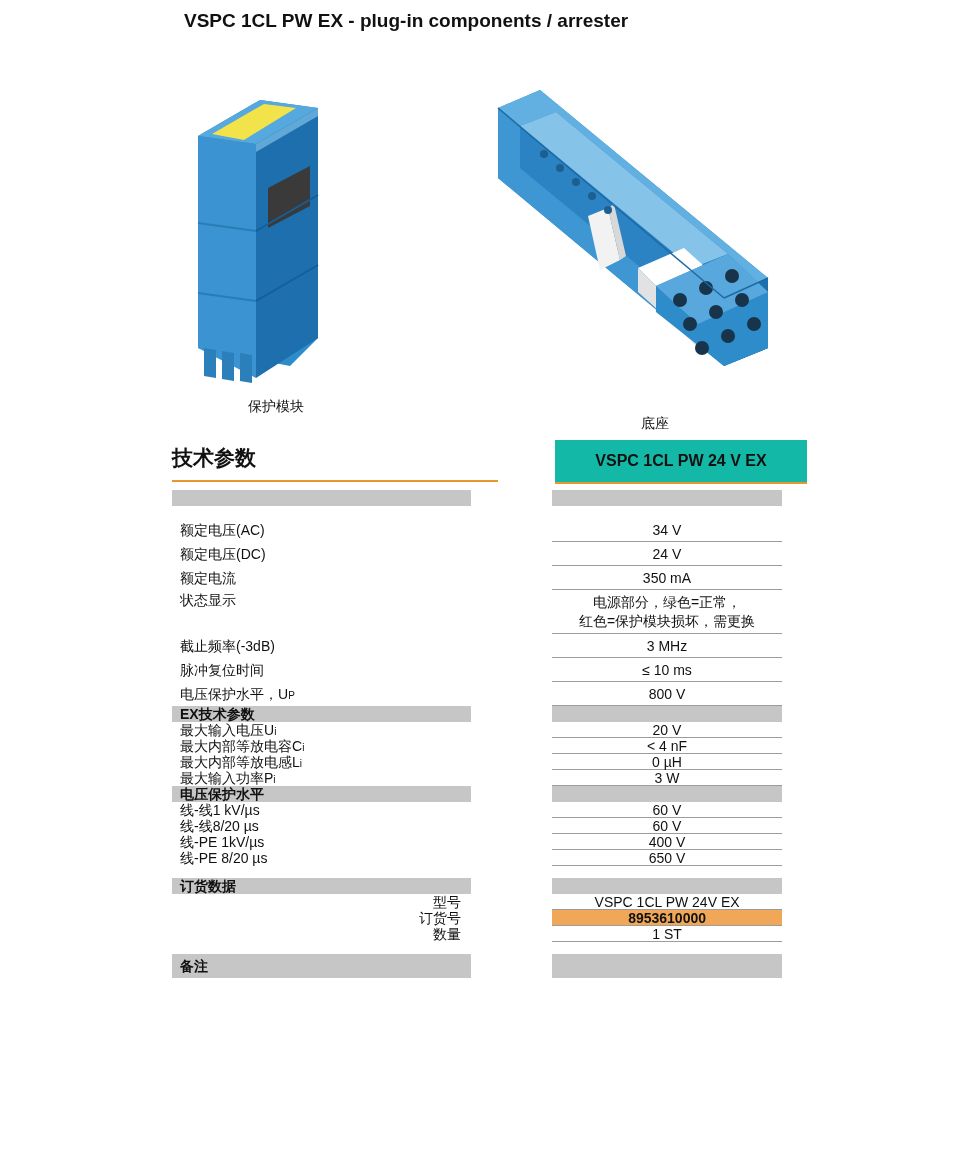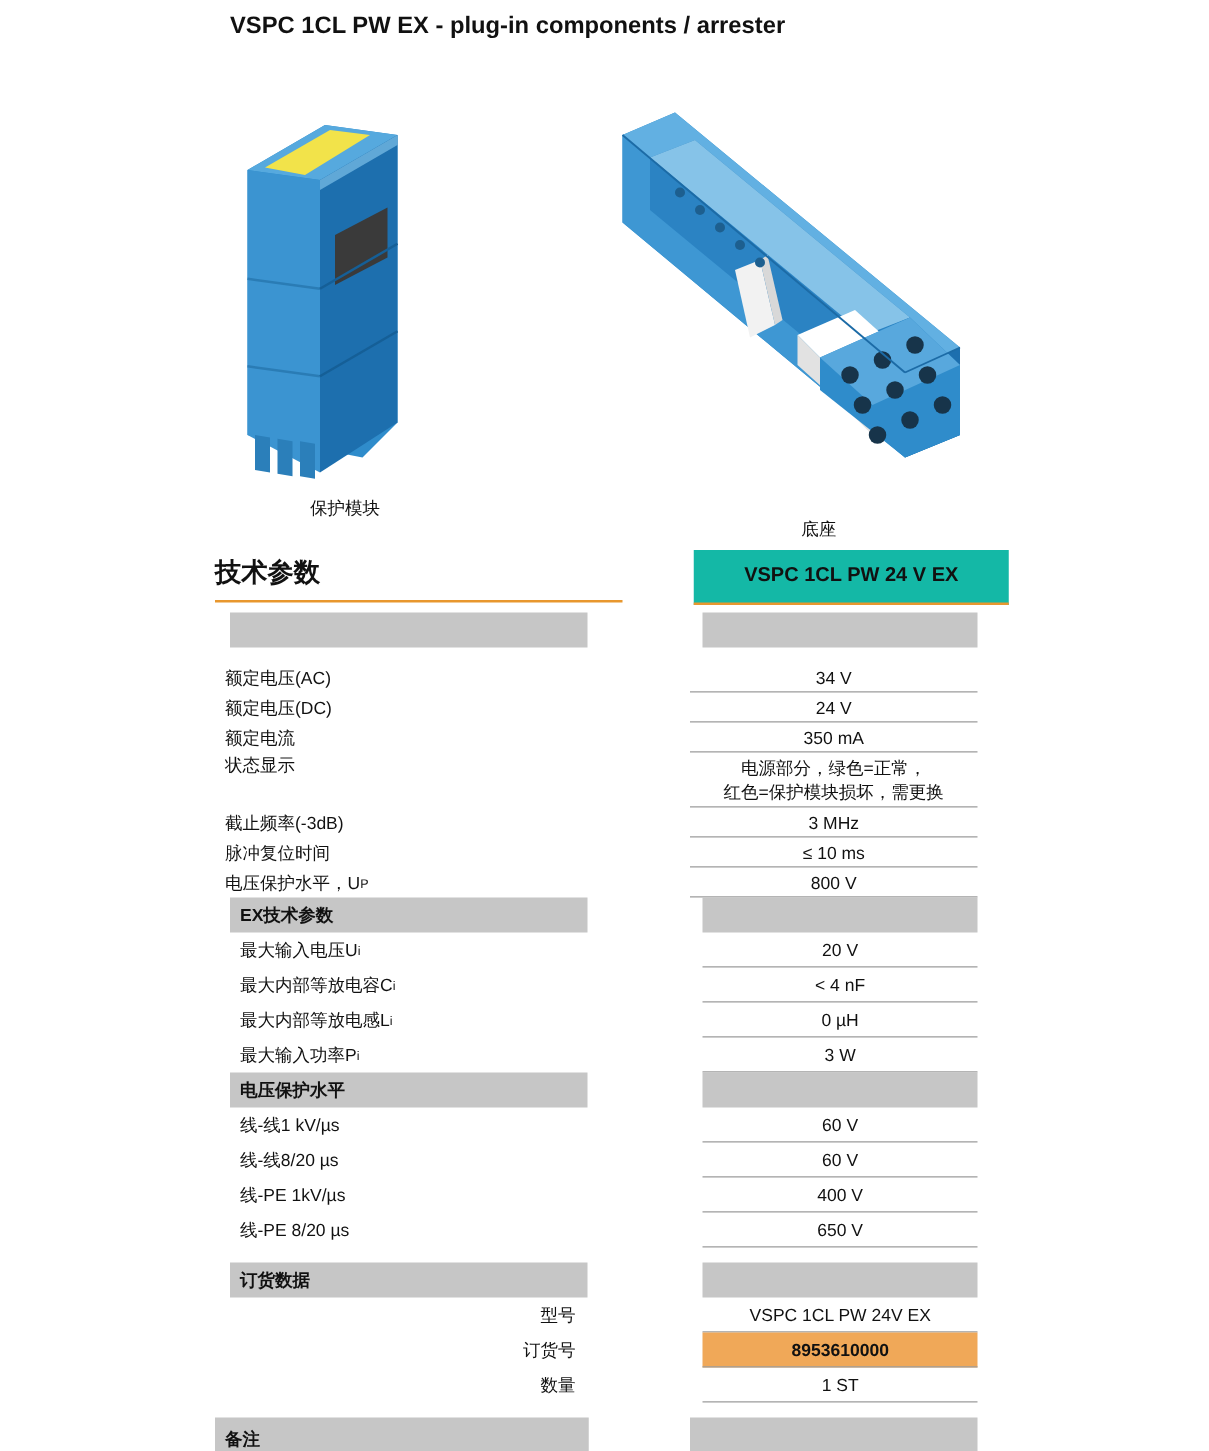--- a/index.html
+++ b/index.html
@@ -119,24 +119,24 @@
     align-items: center;
     justify-content: center;
     border-bottom: 1px solid #9c9c9c;
   }
   .rcell.noline { border-bottom: none; }
   .band .lcell { background: #c6c6c6; font-weight: bold; }
   .band .rcell { background: #c6c6c6; border-bottom: none; }
   .bandplain .lcell { background: #c6c6c6; }
   .bandplain .rcell { background: #c6c6c6; border-bottom: none; }
   .spacer { height: 12px; }
-  .h26 .lcell, .h26 .rcell { height: 28px; margin-left: 12px; }
+  .h26 .lcell, .h26 .rcell { height: 16px; }
   .h24 .lcell, .h24 .rcell { height: 24px; }
   .h44 .lcell, .h44 .rcell { height: 44px; }
-  .h34 .lcell, .h34 .rcell { height: 34px; }
+  .h34 .lcell, .h34 .rcell { height: 24px; }
   .multi {
     flex-direction: column;
     justify-content: center;
     line-height: 19px;
   }
   .sub {
     font-size: 10px;
     vertical-align: baseline;
     position: relative;
     top: 2px;

